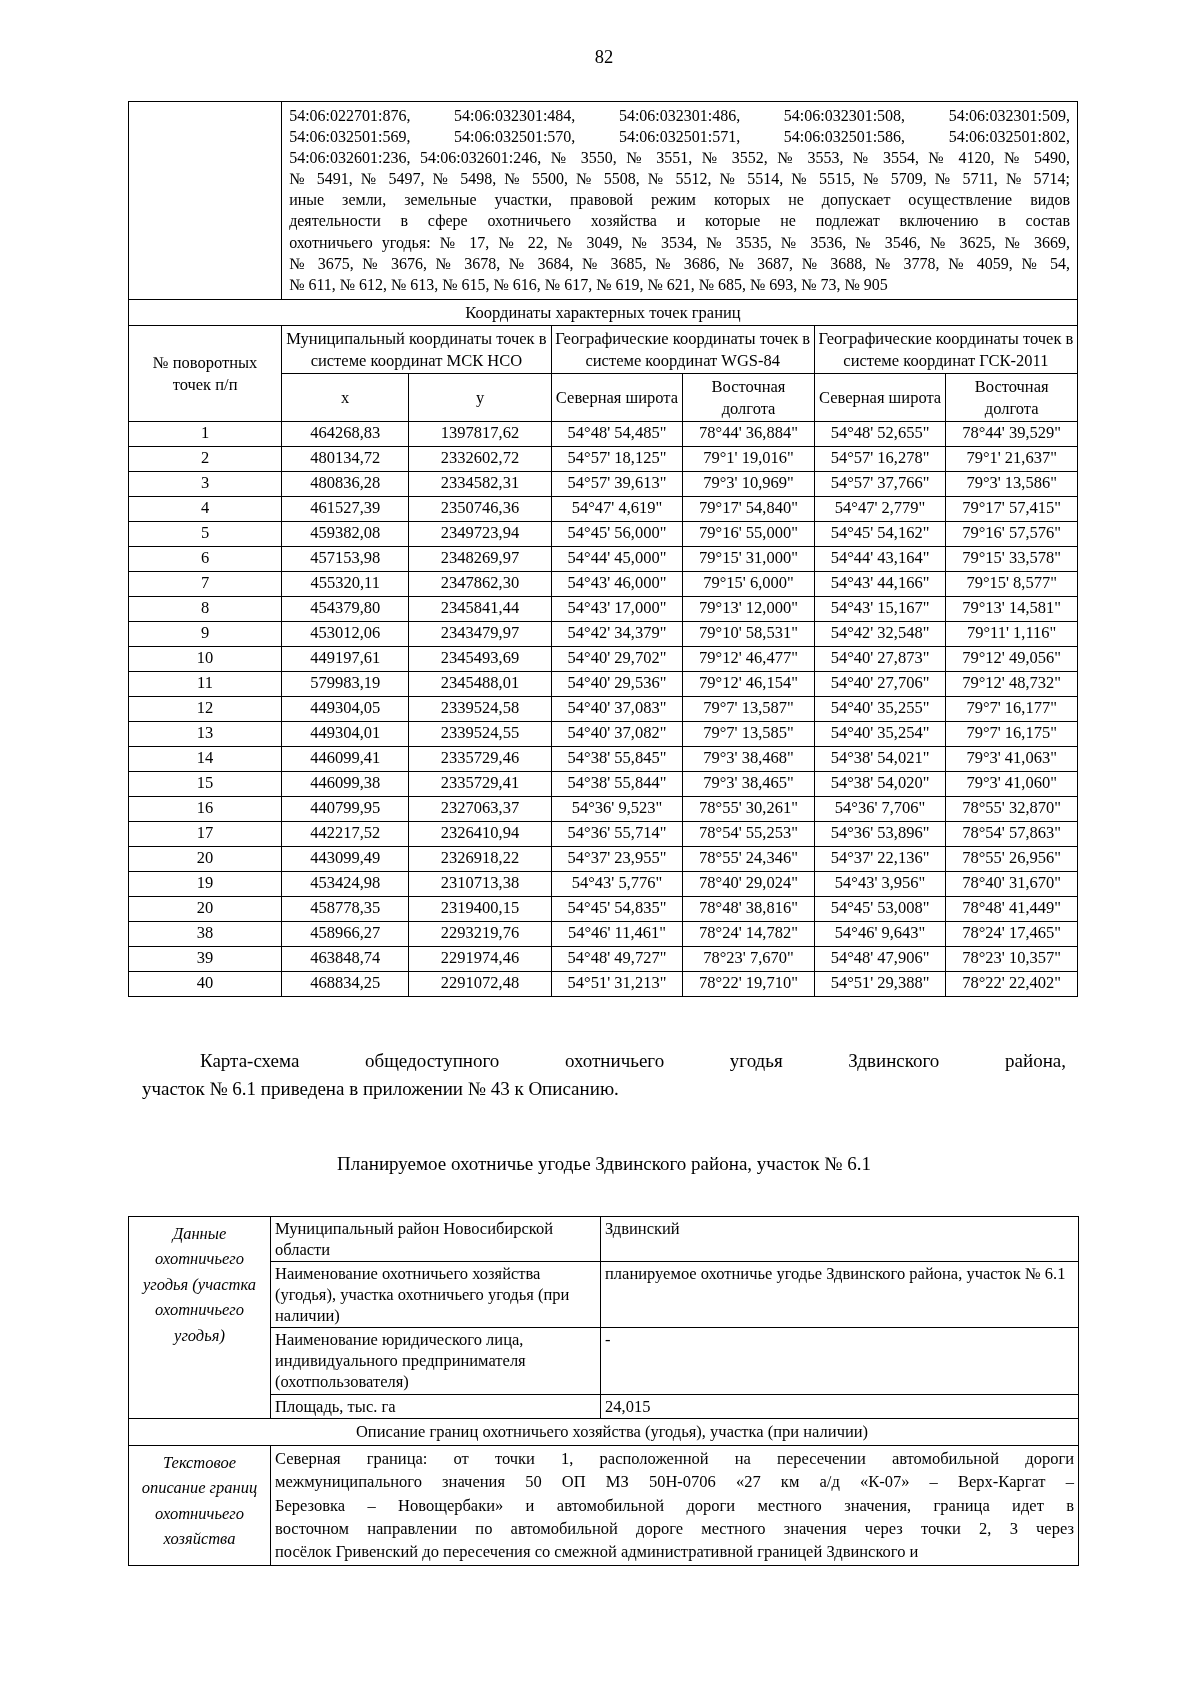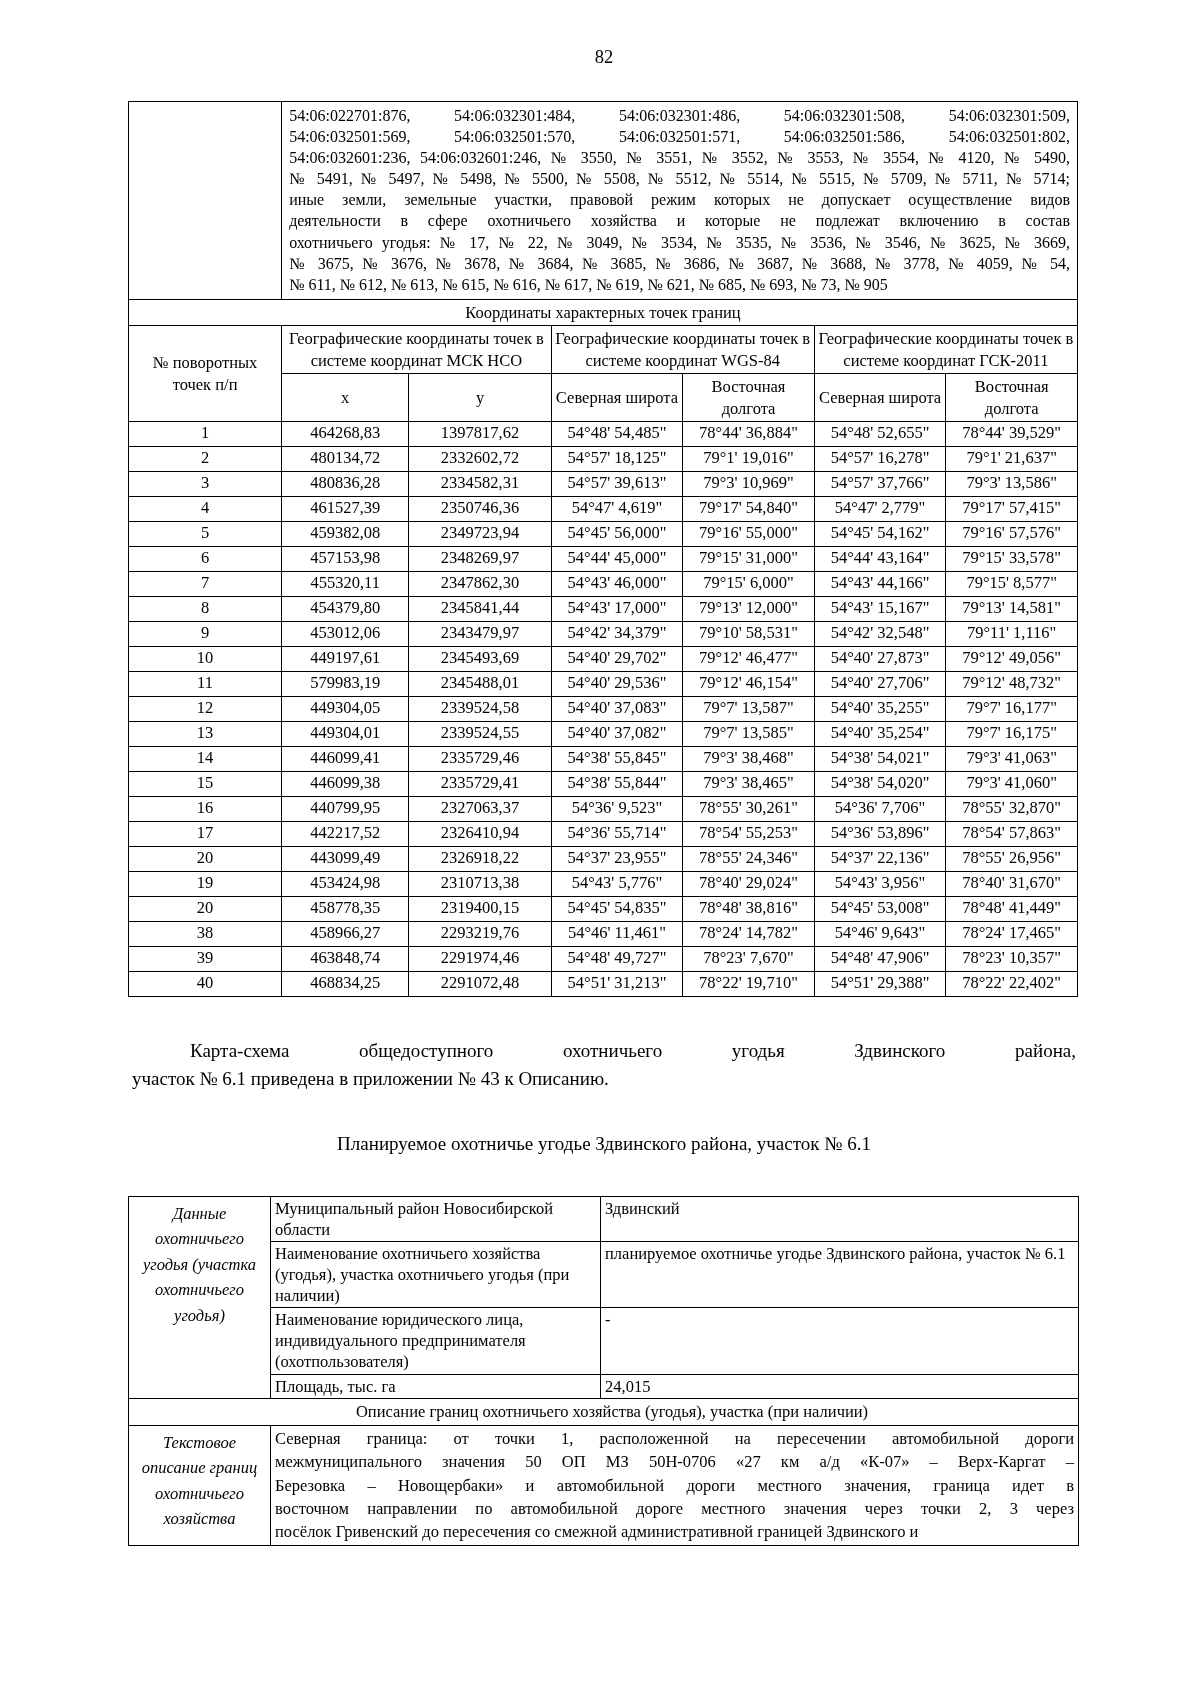--- a/index.html
+++ b/index.html
@@ -75,21 +75,21 @@
   .col-y    { width: 132px; }
   .col-lat1 { width: 122px; }
   .col-lon1 { width: 122px; }
   .col-lat2 { width: 122px; }
   .col-lon2 { width: 122px; }
 
   
   p.para {
     font-size: 19px;
     line-height: 1.45;
-    margin: 4px;
+    margin: 14px;
     text-align: justify;
     text-indent: 58px;
     hyphens: none;
   }
   p.para .j { text-align-last: justify; display: block; }
   .spacer-1 { height: 36px; }
   .spacer-2 { height: 34px; }
   .center-title {
     font-size: 19px;
     text-align: center;
@@ -161,21 +161,21 @@
           <div class="lastline">№ 611, № 612, № 613, № 615, № 616, № 617, № 619, № 621, № 685, № 693, № 73, № 905</div>
         </td>
       </tr>
 
       <tr>
         <td class="span-title" colspan="7">Координаты характерных точек границ</td>
       </tr>
 
       <tr>
         <td class="hdr" rowspan="2">№ поворотных точек п/п</td>
-        <td class="hdr" colspan="2">Географические координаты точек в системе координат МСК НСО</td>
+        <td class="hdr" colspan="2">Муниципальный координаты точек в системе координат МСК НСО</td>
         <td class="hdr" colspan="2">Географические координаты точек в системе координат WGS-84</td>
         <td class="hdr" colspan="2">Географические координаты точек в системе координат ГСК-2011</td>
       </tr>
       <tr>
         <td class="hdr">x</td>
         <td class="hdr">y</td>
         <td class="hdr">Северная широта</td>
         <td class="hdr">Восточная долгота</td>
         <td class="hdr">Северная широта</td>
         <td class="hdr">Восточная долгота</td>

